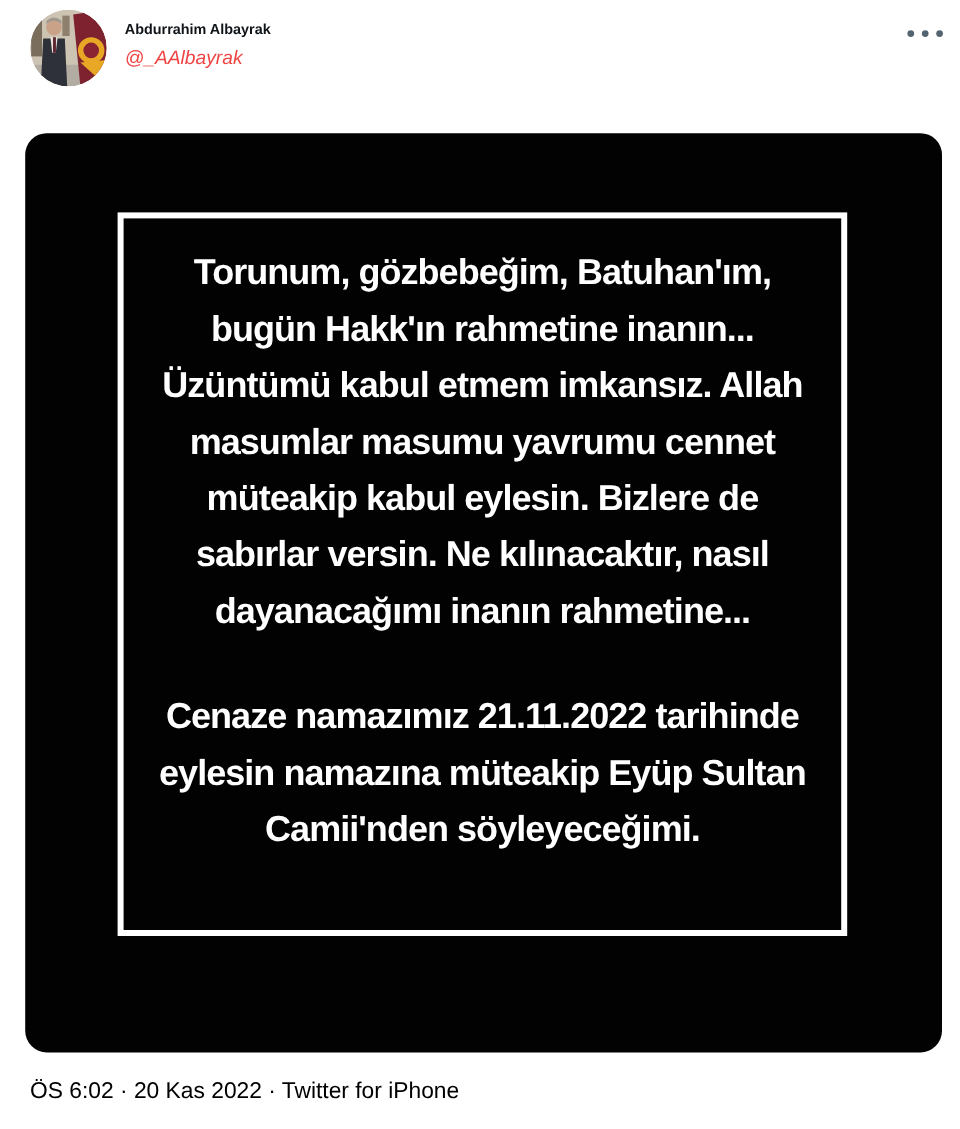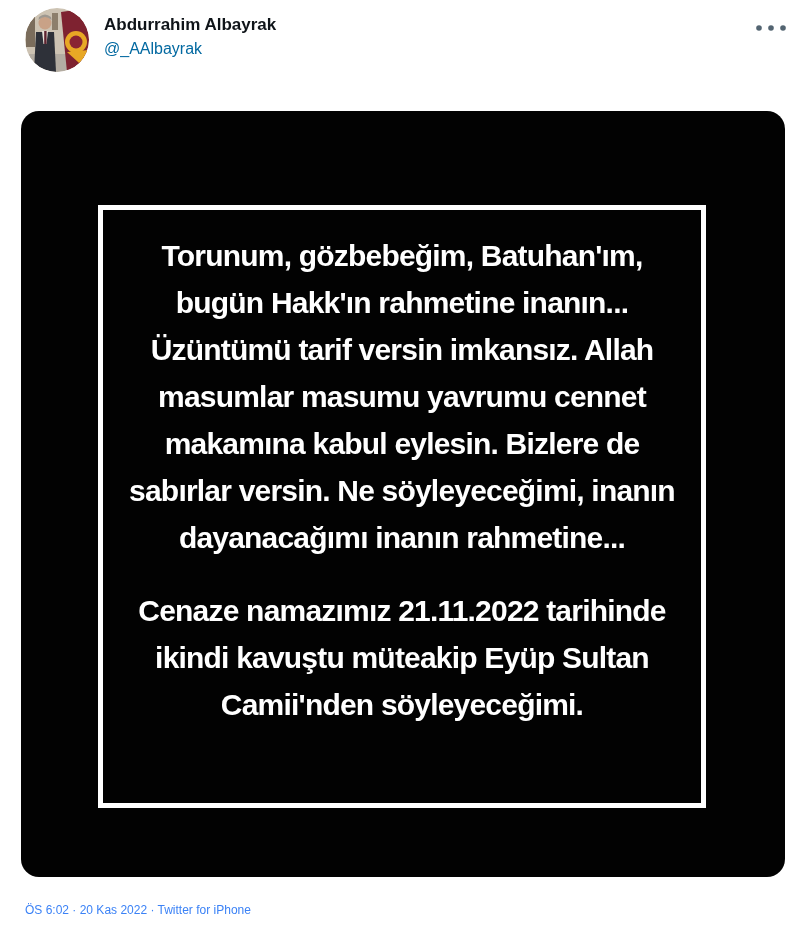--- a/index.html
+++ b/index.html
@@ -28,33 +28,34 @@
     cursor: pointer;
   }
   .avatar svg { display: block; width: 64px; height: 64px; }
 
   .names {
     position: absolute;
     left: 104px;
     top: 13px;
   }
   .display-name {
-    font-size: 17px;
+    font-size: 12px;
     font-weight: 700;
     color: #0f1419;
     line-height: 23px;
     cursor: pointer;
   }
   .handle {
     font-size: 16px;
     font-weight: 400;
-    color: #0369a1;
+    color: #ef4444;
     line-height: 21px;
     margin-top: 2px;
     cursor: pointer;
+    font-style: italic;
   }
 
   .more-button {
     position: absolute;
     left: 752px;
     top: 16px;
     width: 38px;
     height: 24px;
     display: flex;
     align-items: center;
@@ -73,46 +74,46 @@
     top: 111px;
     width: 764px;
     height: 766px;
     background: #020202;
     border-radius: 18px;
     cursor: pointer;
   }
   .memorial-frame {
     position: absolute;
     left: 77px;
-    top: 94px;
+    top: 66px;
     width: 608px;
     height: 603px;
     box-sizing: border-box;
     border: 5px solid #ffffff;
     text-align: center;
     overflow: hidden;
   }
   .memorial-paragraph {
     color: #ffffff;
     font-weight: 700;
     font-size: 30px;
     line-height: 47px;
     letter-spacing: -0.8px;
   }
   .memorial-paragraph .line { white-space: nowrap; }
   .p1 { margin-top: 22px; }
-  .p2 { margin-top: 26px; }
+  .p2 { margin-top: 41px; }
 
   
   .timestamp {
     position: absolute;
     left: 25px;
     top: 899px;
-    font-size: 12px;
-    color: #3b82f6;
+    font-size: 19px;
+    color: #000000;
     line-height: 22px;
     cursor: pointer;
   }
 </style>
 </head>
 <body>
 
 <div class="page">
 
   <div class="avatar">
@@ -151,29 +152,29 @@
       <circle cx="16" cy="4" r="2.8" fill="#536471"></circle>
       <circle cx="28" cy="4" r="2.8" fill="#536471"></circle>
     </svg>
   </button>
 
   <div class="tweet-image">
     <div class="memorial-frame">
       <div class="memorial-paragraph p1">
         <div class="line">Torunum, gözbebeğim, Batuhan'ım,</div>
         <div class="line">bugün Hakk'ın rahmetine inanın...</div>
-        <div class="line">Üzüntümü tarif versin imkansız. Allah</div>
+        <div class="line">Üzüntümü kabul etmem imkansız. Allah</div>
         <div class="line">masumlar masumu yavrumu cennet</div>
-        <div class="line">makamına kabul eylesin. Bizlere de</div>
-        <div class="line">sabırlar versin. Ne söyleyeceğimi, inanın</div>
+        <div class="line">müteakip kabul eylesin. Bizlere de</div>
+        <div class="line">sabırlar versin. Ne kılınacaktır, nasıl</div>
         <div class="line">dayanacağımı inanın rahmetine...</div>
       </div>
       <div class="memorial-paragraph p2">
         <div class="line">Cenaze namazımız 21.11.2022 tarihinde</div>
-        <div class="line">ikindi kavuştu müteakip Eyüp Sultan</div>
+        <div class="line">eylesin namazına müteakip Eyüp Sultan</div>
         <div class="line">Camii'nden söyleyeceğimi.</div>
       </div>
     </div>
   </div>
 
   <div class="timestamp">ÖS 6:02 · 20 Kas 2022 · Twitter for iPhone</div>
 
 </div>
 
 </body></html>

